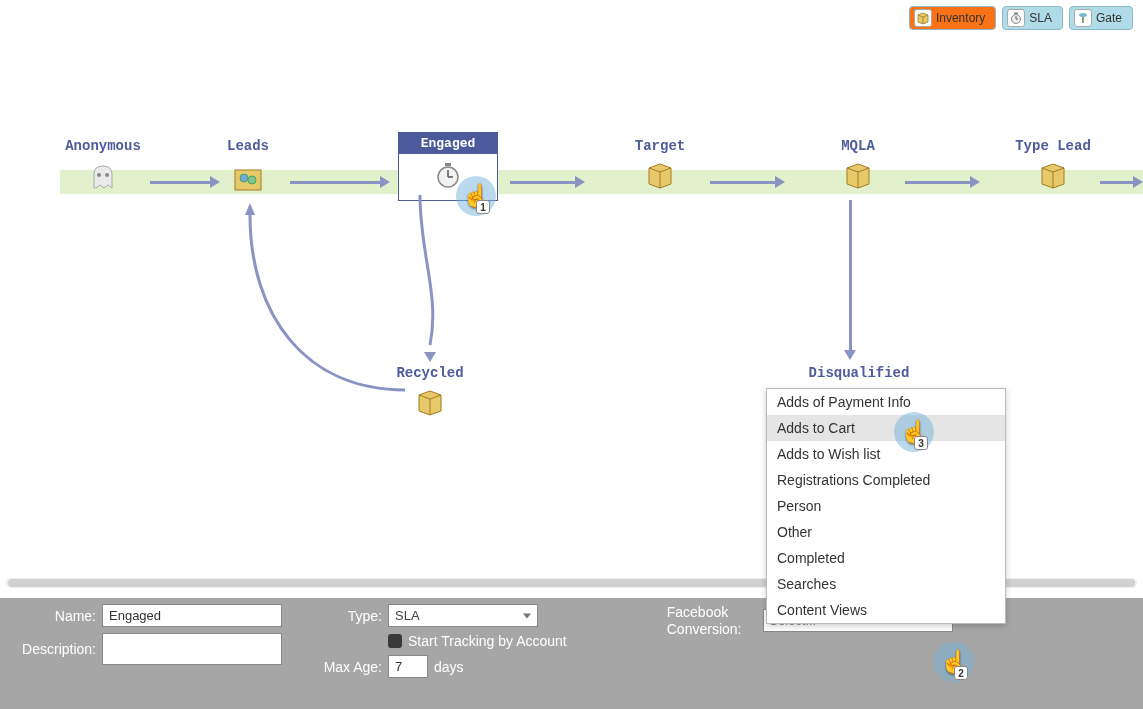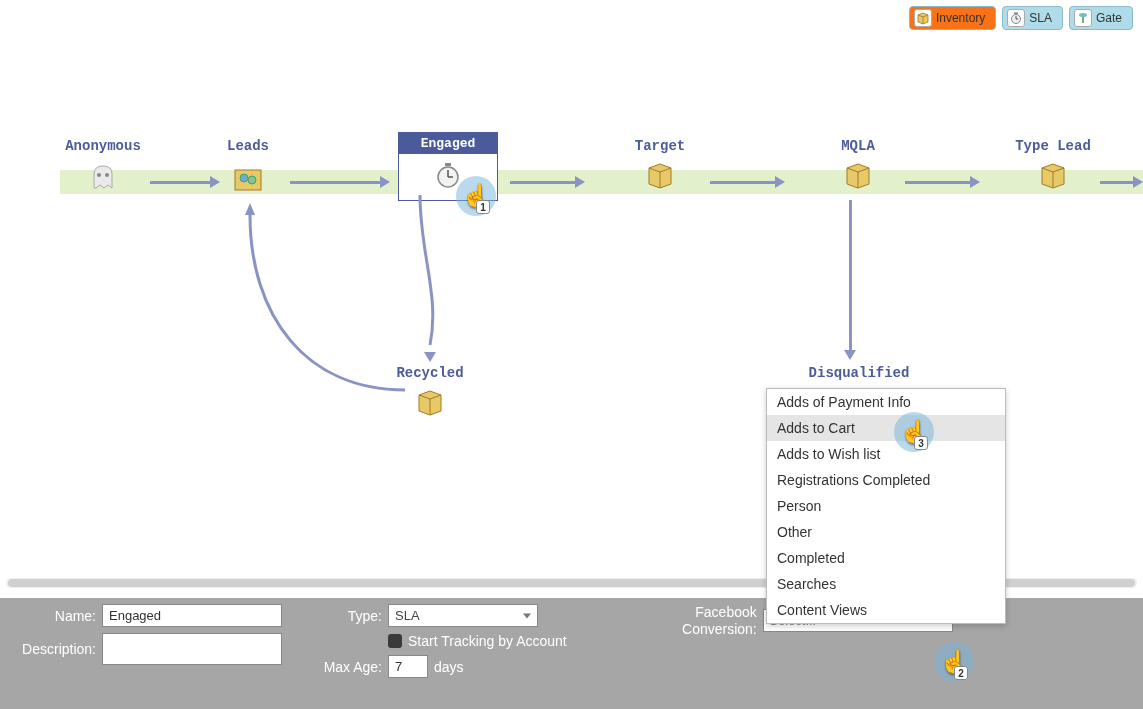--- a/index.html
+++ b/index.html
@@ -207,21 +207,21 @@
     align-items: center;
     margin-bottom: 6px;
     gap: 6px;
   }
   .frow label {
     width: 88px;
     text-align: right;
     color: #fff;
   }
   .col2 .frow label { width: 60px; }
-  .col3 .frow label { width: 90px; text-align: right; line-height: 1.2;}
+  .col3 .frow label { width: 90px; text-align: left; line-height: 1.2;}
   .frow input[type=text] {
     background: #fff;
     border: 1px solid #888;
     color: #333;
     padding: 3px 6px;
     font-size: 13px;
   }
   .frow textarea {
     background: #fff;
     border: 1px solid #888;

